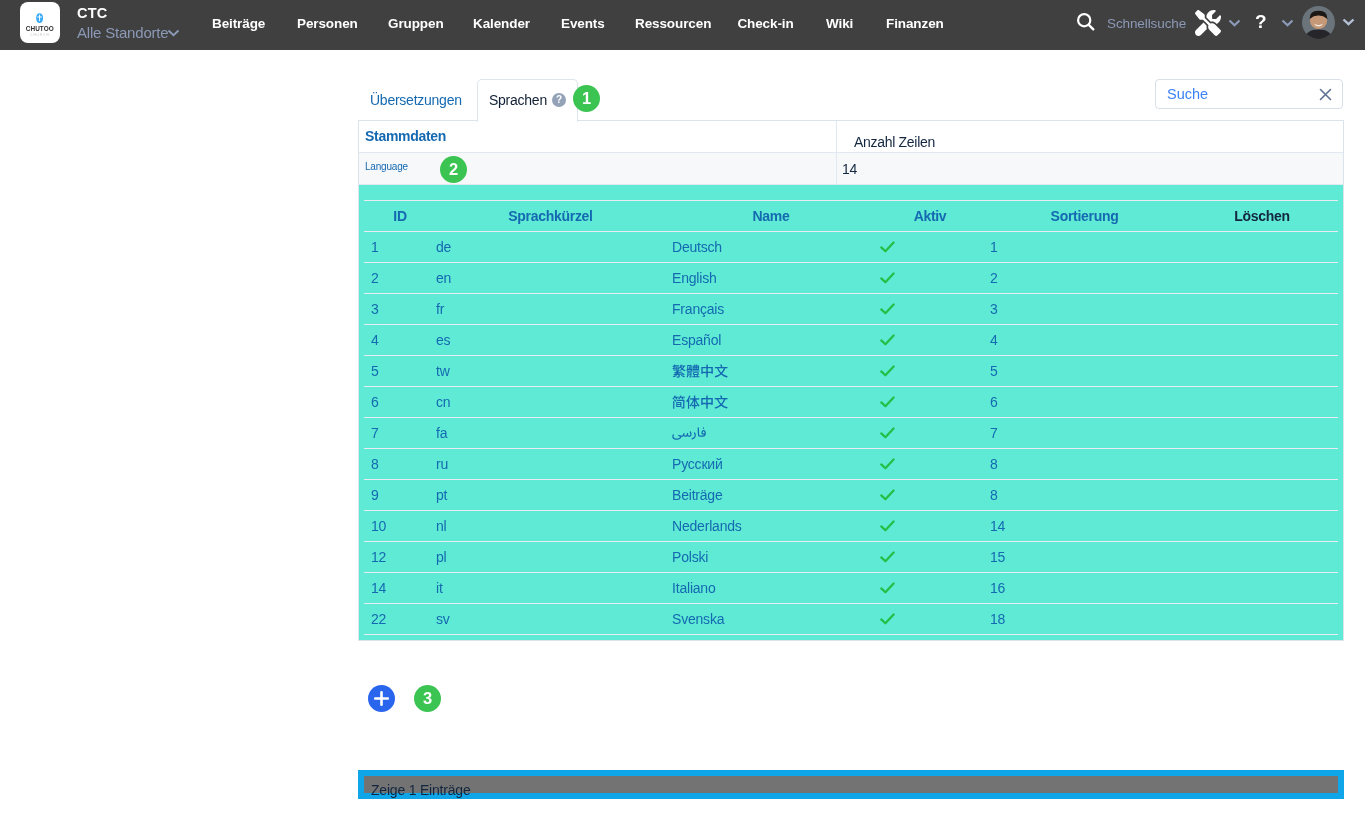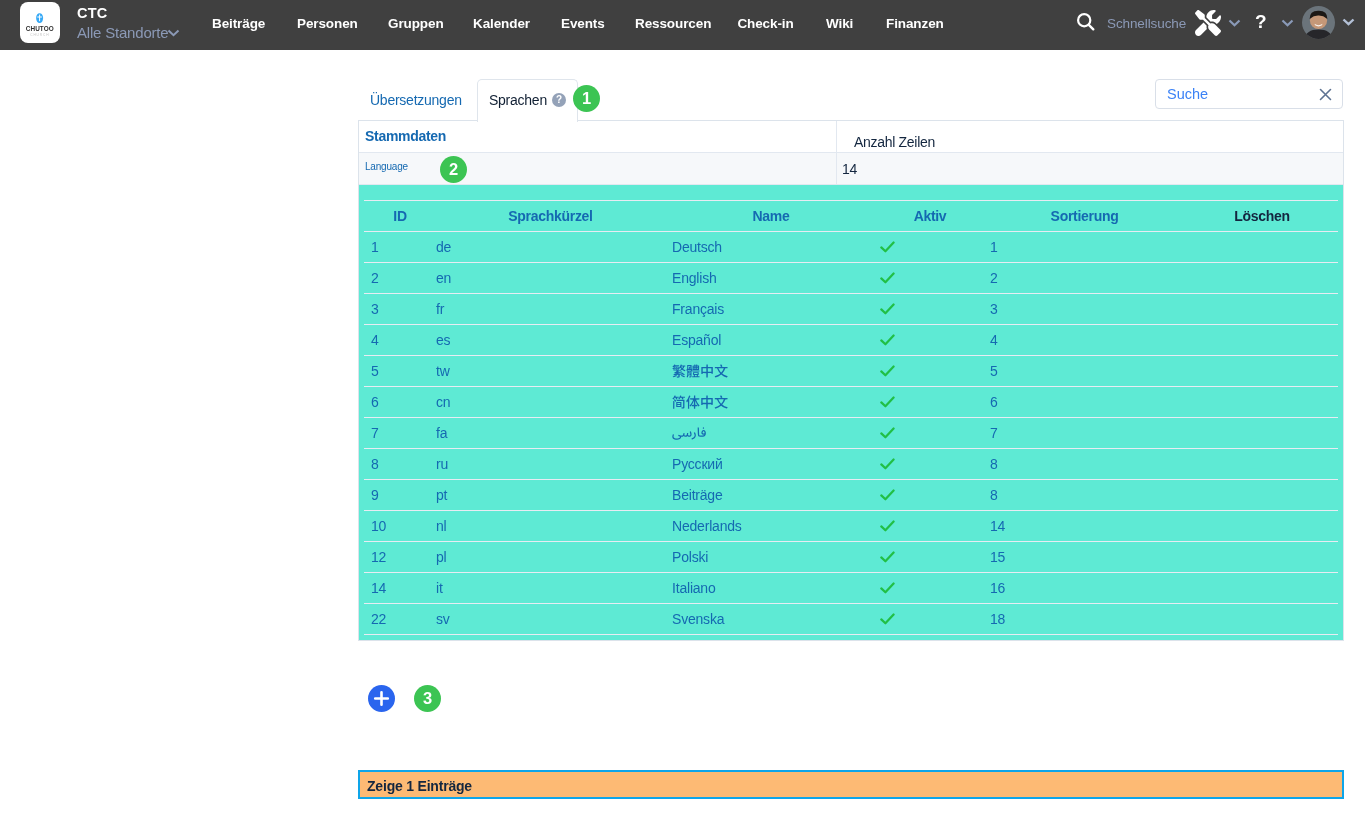--- a/index.html
+++ b/index.html
@@ -21,21 +21,21 @@
 #search { position:absolute; left:1155px; top:79px; width:188px; height:30px; border:1px solid #d9dfe8; border-radius:4px; background:#fff; }
 #search .ph { position:absolute; left:11px; top:6px; color:#3b82f6; font-size:14.5px; }
 #outerbox { position:absolute; left:358px; top:120px; width:986px; height:521px; border:1px solid #dce3eb; background:#5eead4; }
 .row1 { position:absolute; left:0; width:984px; height:32px; }
 .vline { position:absolute; top:0; left:477px; width:1px; background:#e2e8f0; }
 table.lang { position:absolute; left:5px; top:79px; width:974px; border-collapse:collapse; table-layout:fixed; }
 table.lang td { height:31px; padding:0 0 0 7px; font-size:14px; letter-spacing:-0.2px; text-align:left; vertical-align:middle; border-bottom:1px solid #e7ecf3; font-weight:400; white-space:nowrap; }
 table.lang tr.hd td { border-top:1px solid #e7ecf3; font-weight:700; letter-spacing:-0.3px;text-align:center; }
 .blue { color:#1569b1; }
 .dark { color:#13263f; }
-#footer { position:absolute; left:358px; top:770px; width:986px; height:29px; background:#fdba74; border:2px solid #0ea5e9;font-weight:bold; }
+#footer { position:absolute; left:358px; top:770px; width:986px; height:29px; background:#737373; border:6px solid #0ea5e9; }
 #footer span { position:absolute; left:7px; top:6px; color:#13263f; font-size:14px; letter-spacing:-0.2px; }
 </style>
 </head>
 <body>
 <div id="topbar">
   <div id="logo">
     <svg width="40" height="41" viewBox="0 0 40 41">
       <path d="M19.6 11.2 C21.6 11.2 23.1 13.2 23.1 15.9 C23.1 18.9 21.6 20.9 19.6 20.9 C17.6 20.9 16.1 18.9 16.1 15.9 C16.1 13.2 17.6 11.2 19.6 11.2 Z" fill="#36a9f6"></path>
       <rect x="19.1" y="12.6" width="1" height="6.6" fill="#fff"></rect>
       <rect x="17.3" y="14.5" width="4.6" height="1" fill="#fff"></rect>

